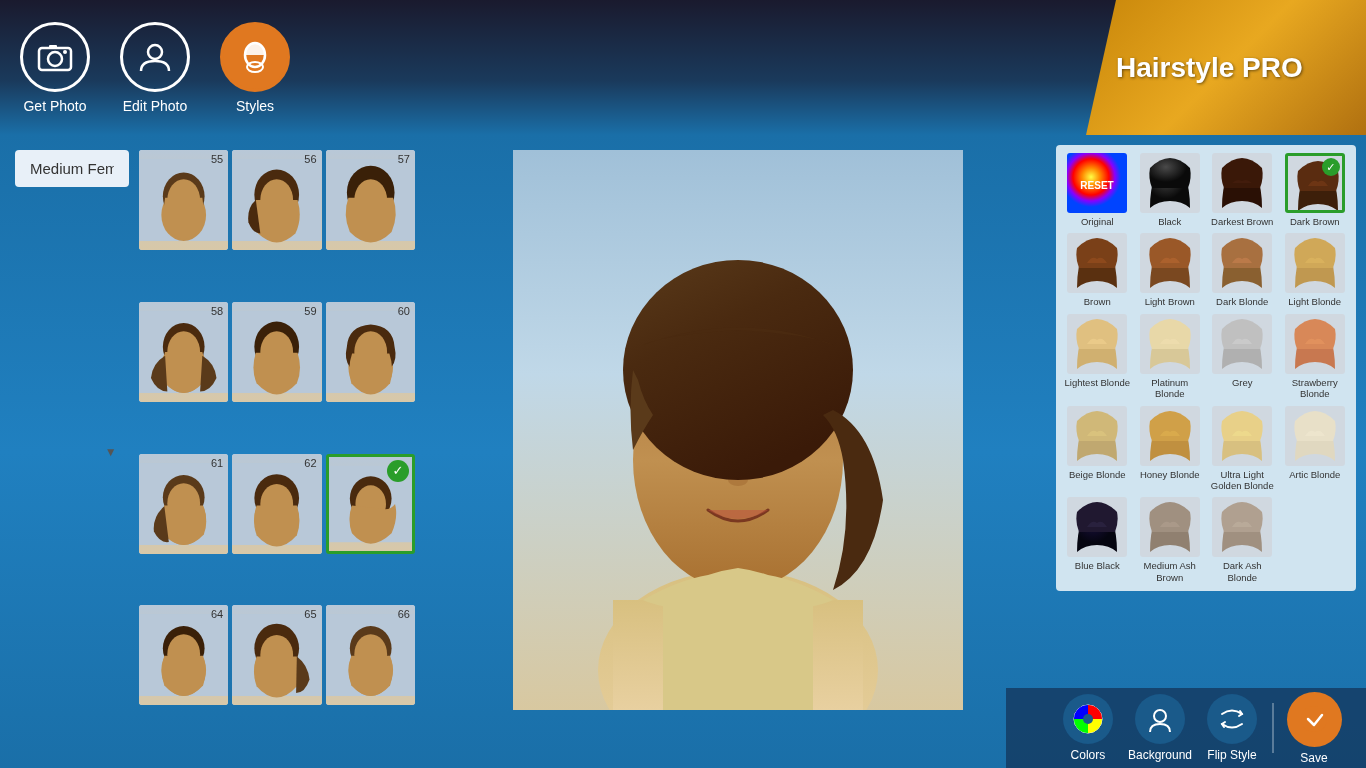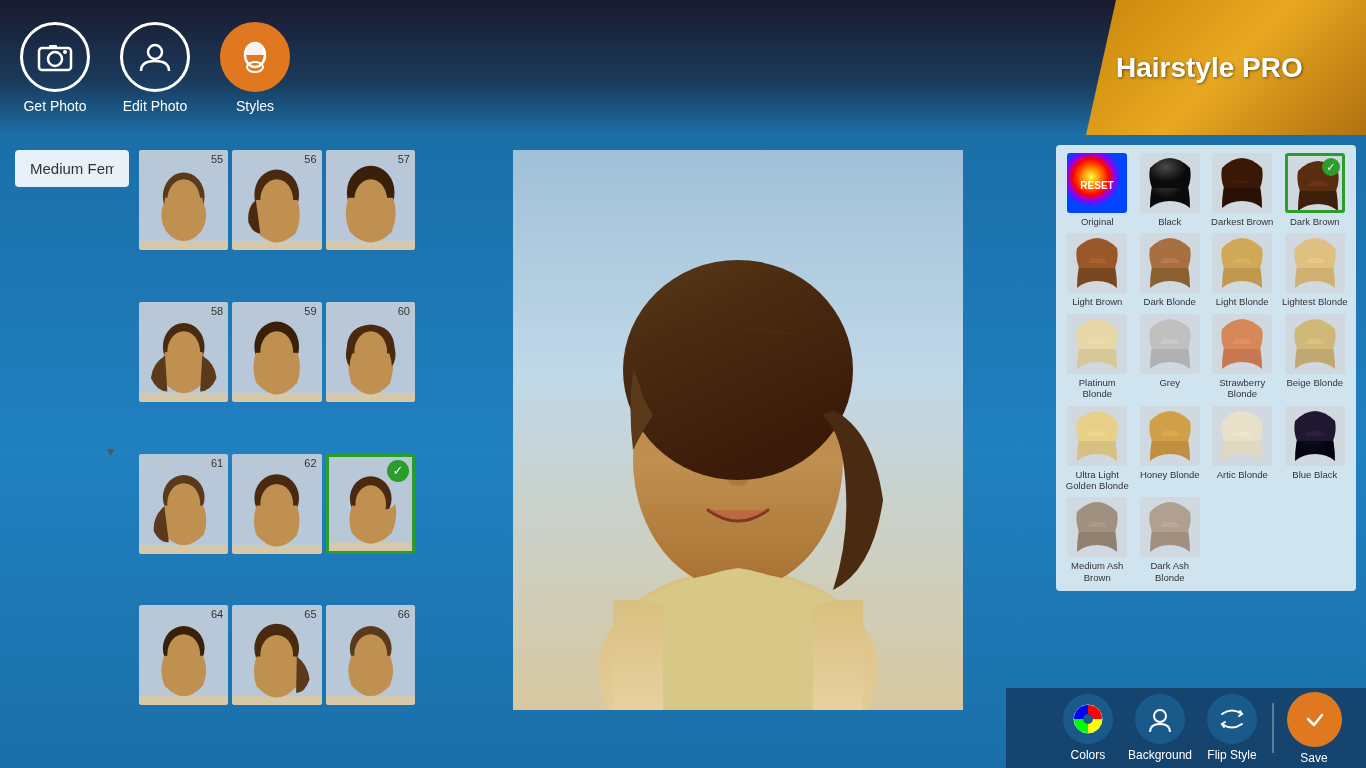--- a/index.html
+++ b/index.html
@@ -623,20 +623,31 @@
           </svg>
           <div class="check-overlay">✓</div>
         </div>
         <span class="swatch-label">Dark Brown</span>
       </div>
 
       <div class="color-swatch">
         <div class="swatch-img-wrap">
           <svg width="60" height="60" viewBox="0 0 60 60">
             <rect width="60" height="60" fill="#d0d8e0"></rect>
+            <path d="M10 55 Q10 15 30 10 Q50 15 50 55 Q42 48 30 48 Q18 48 10 55Z" fill="#5a3010"></path>
+            <path d="M12 35 Q8 25 10 15 Q20 5 30 5 Q40 5 50 15 Q52 25 48 35" fill="#7a4018"></path>
+            <path d="M20 30 Q25 22 30 26 Q35 22 40 30" fill="#9a5020" opacity="0.6"></path>
+          </svg>
+        </div>
+        <span class="swatch-label">Brown</span>
+      </div>
+      <div class="color-swatch">
+        <div class="swatch-img-wrap">
+          <svg width="60" height="60" viewBox="0 0 60 60">
+            <rect width="60" height="60" fill="#d0d8e0"></rect>
             <path d="M10 55 Q10 15 30 10 Q50 15 50 55 Q42 48 30 48 Q18 48 10 55Z" fill="#7a4820"></path>
             <path d="M12 35 Q8 25 10 15 Q20 5 30 5 Q40 5 50 15 Q52 25 48 35" fill="#9a5828"></path>
             <path d="M20 30 Q25 22 30 26 Q35 22 40 30" fill="#b86830" opacity="0.6"></path>
           </svg>
         </div>
         <span class="swatch-label">Light Brown</span>
       </div>
       <div class="color-swatch">
         <div class="swatch-img-wrap">
           <svg width="60" height="60" viewBox="0 0 60 60">
@@ -713,37 +724,37 @@
             <path d="M12 35 Q8 25 10 15 Q20 5 30 5 Q40 5 50 15 Q52 25 48 35" fill="#d0b878"></path>
             <path d="M20 30 Q25 22 30 26 Q35 22 40 30" fill="#e0c880" opacity="0.6"></path>
           </svg>
         </div>
         <span class="swatch-label">Beige Blonde</span>
       </div>
       <div class="color-swatch">
         <div class="swatch-img-wrap">
           <svg width="60" height="60" viewBox="0 0 60 60">
             <rect width="60" height="60" fill="#d0d8e0"></rect>
+            <path d="M10 55 Q10 15 30 10 Q50 15 50 55 Q42 48 30 48 Q18 48 10 55Z" fill="#c09040"></path>
+            <path d="M12 35 Q8 25 10 15 Q20 5 30 5 Q40 5 50 15 Q52 25 48 35" fill="#d0a048"></path>
+            <path d="M20 30 Q25 22 30 26 Q35 22 40 30" fill="#e0b050" opacity="0.6"></path>
+          </svg>
+        </div>
+        <span class="swatch-label">Honey Blonde</span>
+      </div>
+      <div class="color-swatch">
+        <div class="swatch-img-wrap">
+          <svg width="60" height="60" viewBox="0 0 60 60">
+            <rect width="60" height="60" fill="#d0d8e0"></rect>
             <path d="M10 55 Q10 15 30 10 Q50 15 50 55 Q42 48 30 48 Q18 48 10 55Z" fill="#d8c080"></path>
             <path d="M12 35 Q8 25 10 15 Q20 5 30 5 Q40 5 50 15 Q52 25 48 35" fill="#e8d088"></path>
             <path d="M20 30 Q25 22 30 26 Q35 22 40 30" fill="#f0e090" opacity="0.6"></path>
           </svg>
         </div>
         <span class="swatch-label">Ultra Light Golden Blonde</span>
-      </div>
-      <div class="color-swatch">
-        <div class="swatch-img-wrap">
-          <svg width="60" height="60" viewBox="0 0 60 60">
-            <rect width="60" height="60" fill="#d0d8e0"></rect>
-            <path d="M10 55 Q10 15 30 10 Q50 15 50 55 Q42 48 30 48 Q18 48 10 55Z" fill="#c09040"></path>
-            <path d="M12 35 Q8 25 10 15 Q20 5 30 5 Q40 5 50 15 Q52 25 48 35" fill="#d0a048"></path>
-            <path d="M20 30 Q25 22 30 26 Q35 22 40 30" fill="#e0b050" opacity="0.6"></path>
-          </svg>
-        </div>
-        <span class="swatch-label">Honey Blonde</span>
       </div>
 
       <div class="color-swatch">
         <div class="swatch-img-wrap">
           <svg width="60" height="60" viewBox="0 0 60 60">
             <rect width="60" height="60" fill="#d0d8e0"></rect>
             <path d="M10 55 Q10 15 30 10 Q50 15 50 55 Q42 48 30 48 Q18 48 10 55Z" fill="#e0d8c0"></path>
             <path d="M12 35 Q8 25 10 15 Q20 5 30 5 Q40 5 50 15 Q52 25 48 35" fill="#e8e0c8"></path>
             <path d="M20 30 Q25 22 30 26 Q35 22 40 30" fill="#f0e8d0" opacity="0.6"></path>
           </svg>

